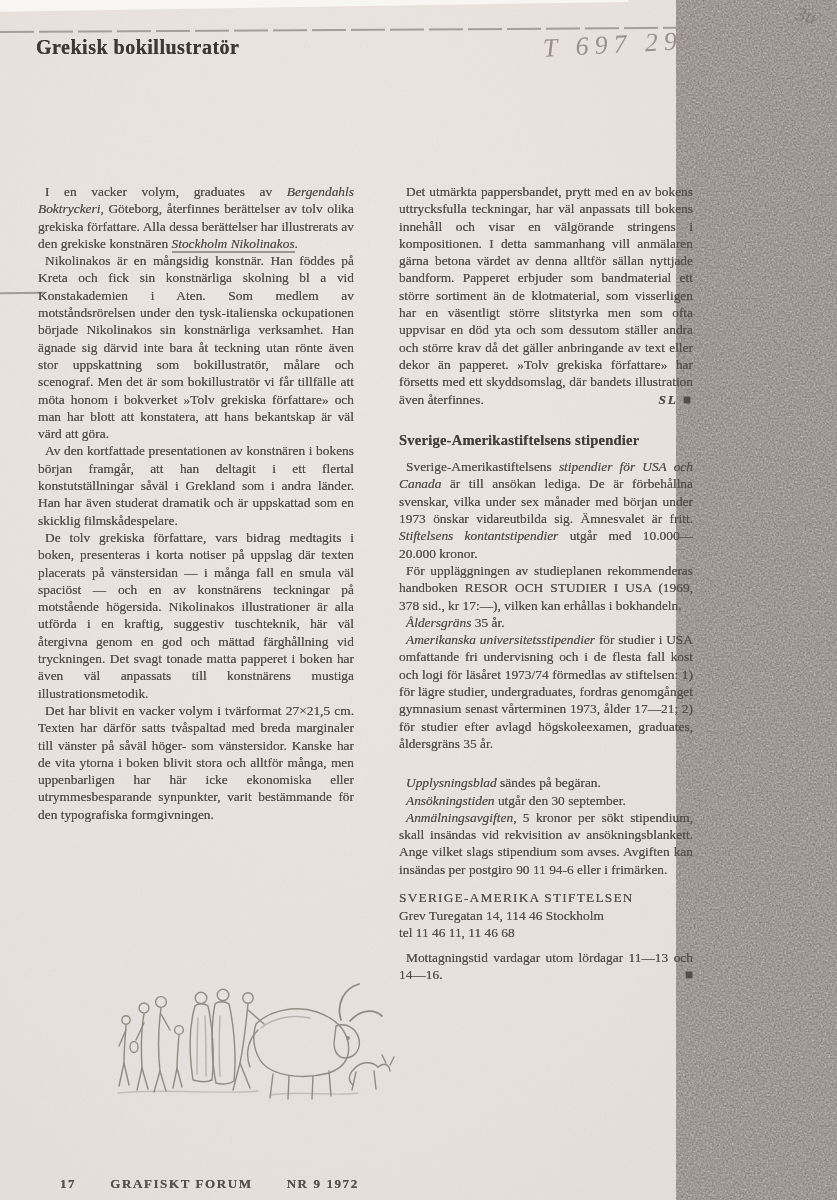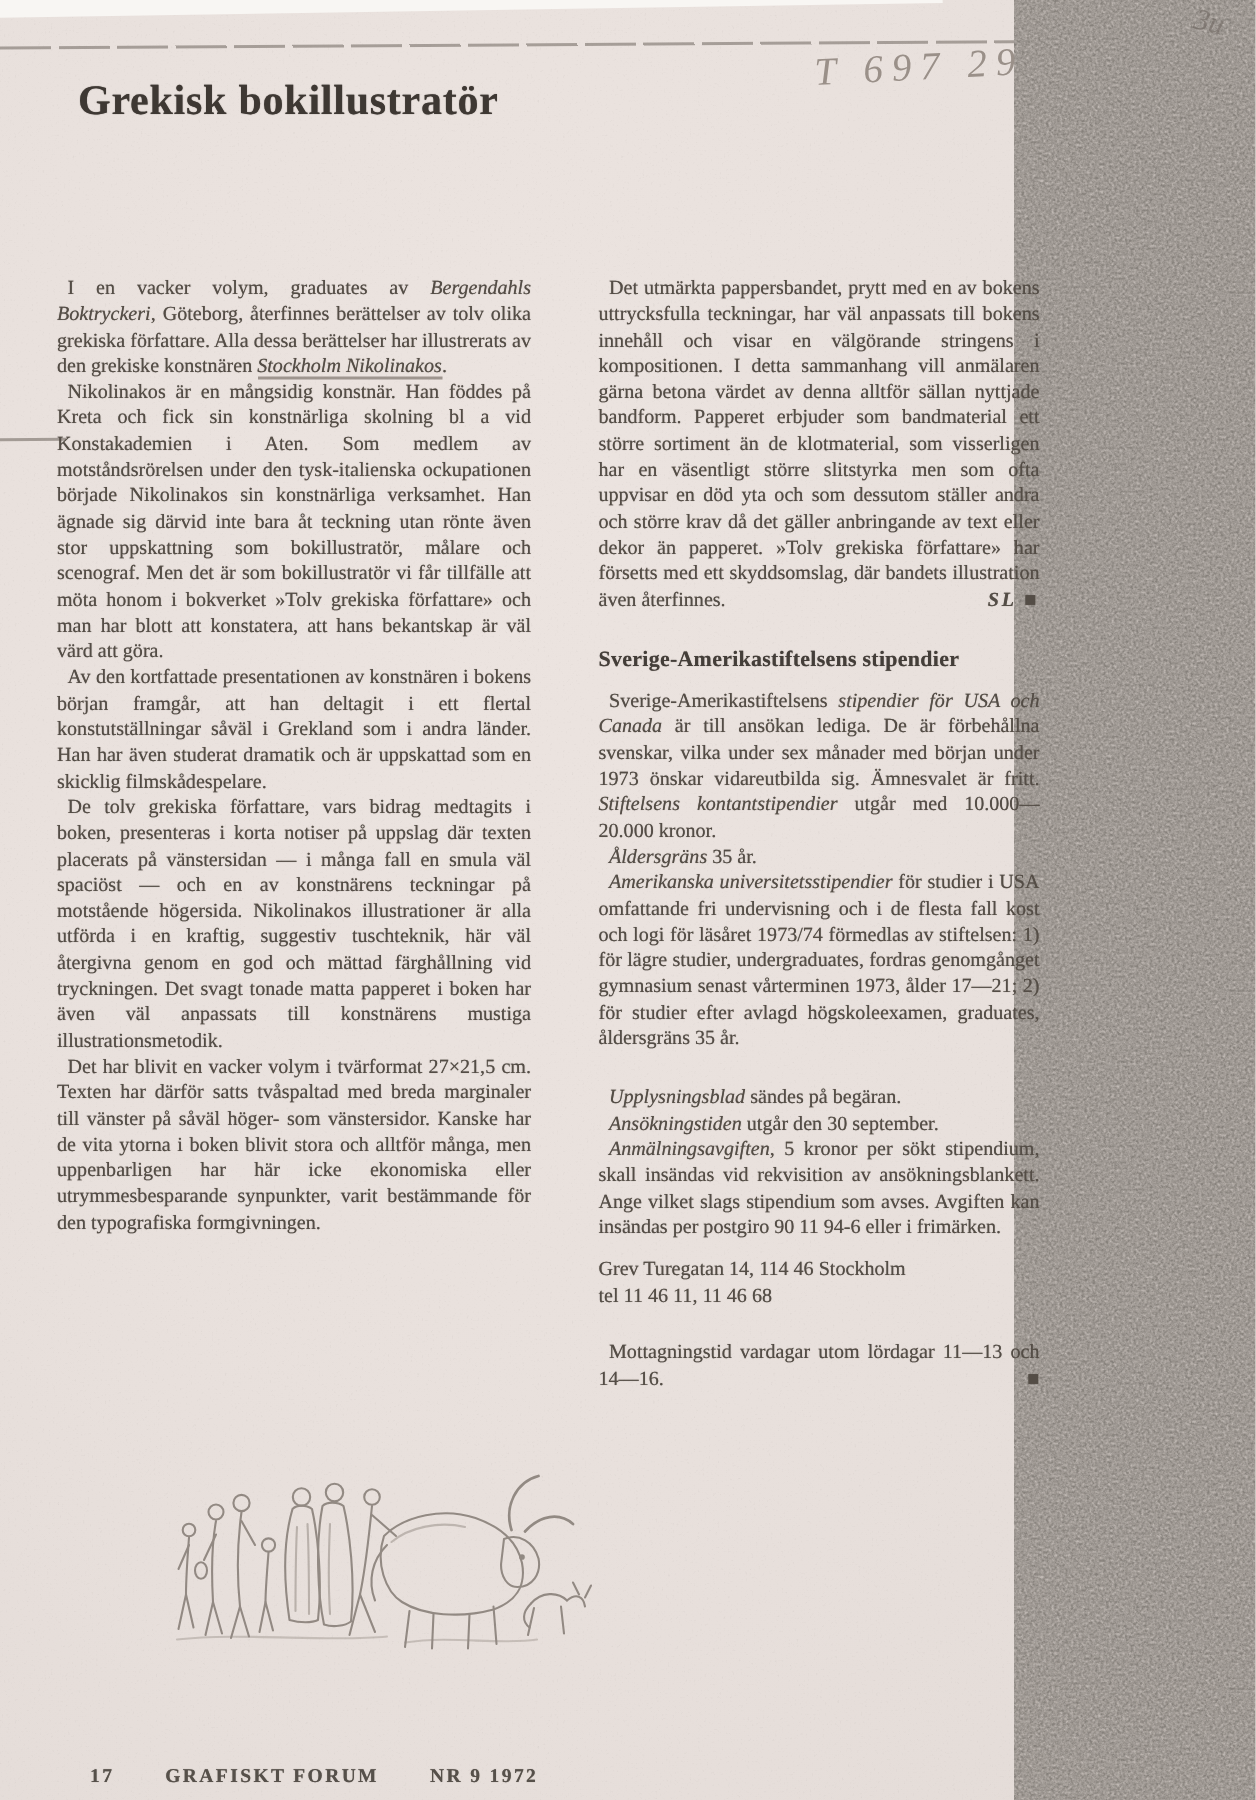--- a/index.html
+++ b/index.html
@@ -7,36 +7,36 @@
     position:relative;width:837px;height:1200px;overflow:hidden;
     background:radial-gradient(ellipse at 38% 30%, #ece4e0 0%, #e8e0dc 55%, #e3dbd7 100%);
     font-family:"Liberation Serif", serif;
   }
   .layer{position:absolute;left:0;top:0;pointer-events:none;}
   .white-edge{position:absolute;left:-12px;top:-22px;width:640px;height:34px;
     background:#f8f6f3;transform:rotate(-0.9deg);transform-origin:left top;z-index:3;}
   .rule-top{position:absolute;left:0;top:31px;width:676px;height:2px;z-index:4;opacity:.55;
     background:repeating-linear-gradient(90deg,#6e665f 0 34px, rgba(110,102,95,0) 34px 39px);
     transform:rotate(-0.35deg);transform-origin:left top;}
-  .title{position:absolute;left:36px;top:36px;z-index:5;margin:16px;
-    font-size:28px;font-weight:bold;letter-spacing:.5px;color:#3e3833;
+  .title{position:absolute;left:36px;top:36px;z-index:5;margin:0;
+    font-size:20px;font-weight:bold;letter-spacing:.5px;color:#3e3833;
     text-shadow:0 0 .6px rgba(62,56,51,.85);}
   .handcode{position:absolute;left:543px;top:30px;z-index:6;
     font-style:italic;font-size:26px;letter-spacing:6px;color:#8d837b;
     transform:rotate(-3deg);opacity:.85;}
   .corner-scribble{position:absolute;left:796px;top:4px;z-index:6;
     font-style:italic;font-size:20px;color:#6f6761;transform:rotate(14deg);opacity:.6;}
   .col{position:absolute;top:183px;z-index:5;
     font-size:13.4px;line-height:17.3px;color:#544d46;text-align:justify;
     text-shadow:0 0 .5px rgba(84,77,70,.8);}
   .col-left{left:38px;width:316px;}
   .col-right{left:399px;width:294px;}
   .col p{margin:0;text-indent:7px;}
   .col p.gap6{margin-top:22px;}
-  .col p.gap10{margin-top:20px;}
+  .col p.gap10{margin-top:7px;}
   .i{font-style:italic;}
   .iu{font-style:italic;border-bottom:2px solid rgba(94,85,77,.55);}
   .sig{float:right;font-style:italic;font-weight:bold;letter-spacing:2px;padding-left:8px;}
   .fr{float:right;}
   .sect-heading{margin:24px 0 9px 0;font-size:14.6px;font-weight:bold;color:#443e39;
     letter-spacing:.2px;text-indent:0;}
   .addr{margin-top:11px;}
   .addr p{text-indent:0;text-align:left;line-height:17.6px;}
   .addr p.caps{letter-spacing:1.2px;}
   .pencil-ext{position:absolute;left:0;top:292px;width:44px;height:2px;z-index:5;
@@ -89,26 +89,28 @@
     <p><span>Nikolinakos är en mångsidig konstnär. Han föddes på Kreta och fick sin konstnärliga skolning bl a vid Konstakademien i Aten. Som medlem av motståndsrörelsen under den tysk-italienska ockupationen började Nikolinakos sin konstnärliga verksamhet. Han ägnade sig därvid inte bara åt teckning utan rönte även stor uppskattning som bokillustratör, målare och scenograf. Men det är som bokillustratör vi får tillfälle att möta honom i bokverket »Tolv grekiska författare» och man har blott att konstatera, att hans bekantskap är väl värd att göra.</span></p>
     <p><span>Av den kortfattade presentationen av konstnären i bokens början framgår, att han deltagit i ett flertal konstutställningar såväl i Grekland som i andra länder. Han har även studerat dramatik och är uppskattad som en skicklig filmskådespelare.</span></p>
     <p><span>De tolv grekiska författare, vars bidrag medtagits i boken, presenteras i korta notiser på uppslag där texten placerats på vänstersidan — i många fall en smula väl spaciöst — och en av konstnärens teckningar på motstående högersida. Nikolinakos illustrationer är alla utförda i en kraftig, suggestiv tuschteknik, här väl återgivna genom en god och mättad färghållning vid tryckningen. Det svagt tonade matta papperet i boken har även väl anpassats till konstnärens mustiga illustrationsmetodik.</span></p>
     <p><span>Det har blivit en vacker volym i tvärformat 27×21,5 cm. Texten har därför satts tvåspaltad med breda marginaler till vänster på såväl höger- som vänstersidor. Kanske har de vita ytorna i boken blivit stora och alltför många, men uppenbarligen har här icke ekonomiska eller utrymmesbesparande synpunkter, varit bestämmande för den typografiska formgivningen.</span></p>
   </div>
 
   <div class="col col-right">
     <p><span>Det utmärkta pappersbandet, prytt med en av bokens uttrycksfulla teckningar, har väl anpassats till bokens innehåll och visar en välgörande stringens i kompositionen. I detta sammanhang vill anmälaren gärna betona värdet av denna alltför sällan nyttjade bandform. Papperet erbjuder som bandmaterial ett större sortiment än de klotmaterial, som visserligen har en väsentligt större slitstyrka men som ofta uppvisar en död yta och som dessutom ställer andra och större krav då det gäller anbringande av text eller dekor än papperet. »Tolv grekiska författare» har försetts med ett skyddsomslag, där bandets illustration även återfinnes.</span><span class="sig">SL ■</span></p>
     <h2 class="sect-heading">Sverige-Amerikastiftelsens stipendier</h2>
     <p><span>Sverige-Amerikastiftelsens </span><span class="i">stipendier för USA och Canada</span><span> är till ansökan lediga. De är förbehållna svenskar, vilka under sex månader med början under 1973 önskar vidareutbilda sig. Ämnesvalet är fritt. </span><span class="i">Stiftelsens kontantstipendier</span><span> utgår med 10.000—20.000 kronor.</span></p>
+    <p><span>För uppläggningen av studieplanen rekommenderas handboken RESOR OCH STUDIER I USA (1969, 378 sid., kr 17:—), vilken kan erhållas i bokhandeln.</span></p>
     <p><span class="i">Åldersgräns</span><span> 35 år.</span></p>
     <p><span class="i">Amerikanska universitetsstipendier</span><span> för studier i USA omfattande fri undervisning och i de flesta fall kost och logi för läsåret 1973/74 förmedlas av stiftelsen: 1) för lägre studier, undergraduates, fordras genomgånget gymnasium senast vårterminen 1973, ålder 17—21; 2) för studier efter avlagd högskoleexamen, graduates, åldersgräns 35 år.</span></p>
     <p class="gap6"><span class="i">Upplysningsblad</span><span> sändes på begäran.</span></p>
     <p><span class="i">Ansökningstiden</span><span> utgår den 30 september.</span></p>
     <p><span class="i">Anmälningsavgiften</span><span>, 5 kronor per sökt stipendium, skall insändas vid rekvisition av ansökningsblankett. Ange vilket slags stipendium som avses. Avgiften kan insändas per postgiro 90 11 94-6 eller i frimärken.</span></p>
     <div class="addr">
+      <p class="caps">SVERIGE-AMERIKA STIFTELSEN</p>
       <p>Grev Turegatan 14, 114 46 Stockholm</p>
       <p>tel 11 46 11, 11 46 68</p>
     </div>
     <p class="gap10"><span>Mottagningstid vardagar utom lördagar 11—13 och 14—16.</span><span class="fr">■</span></p>
   </div>
 
   <svg class="sketch" width="300" height="160" viewBox="0 0 300 160" aria-hidden="true">
     <g fill="none" stroke="#6b625a" stroke-width="1.4" stroke-linecap="round" stroke-linejoin="round" opacity="0.8">
 
       <circle cx="28" cy="52" r="4.2"></circle>

